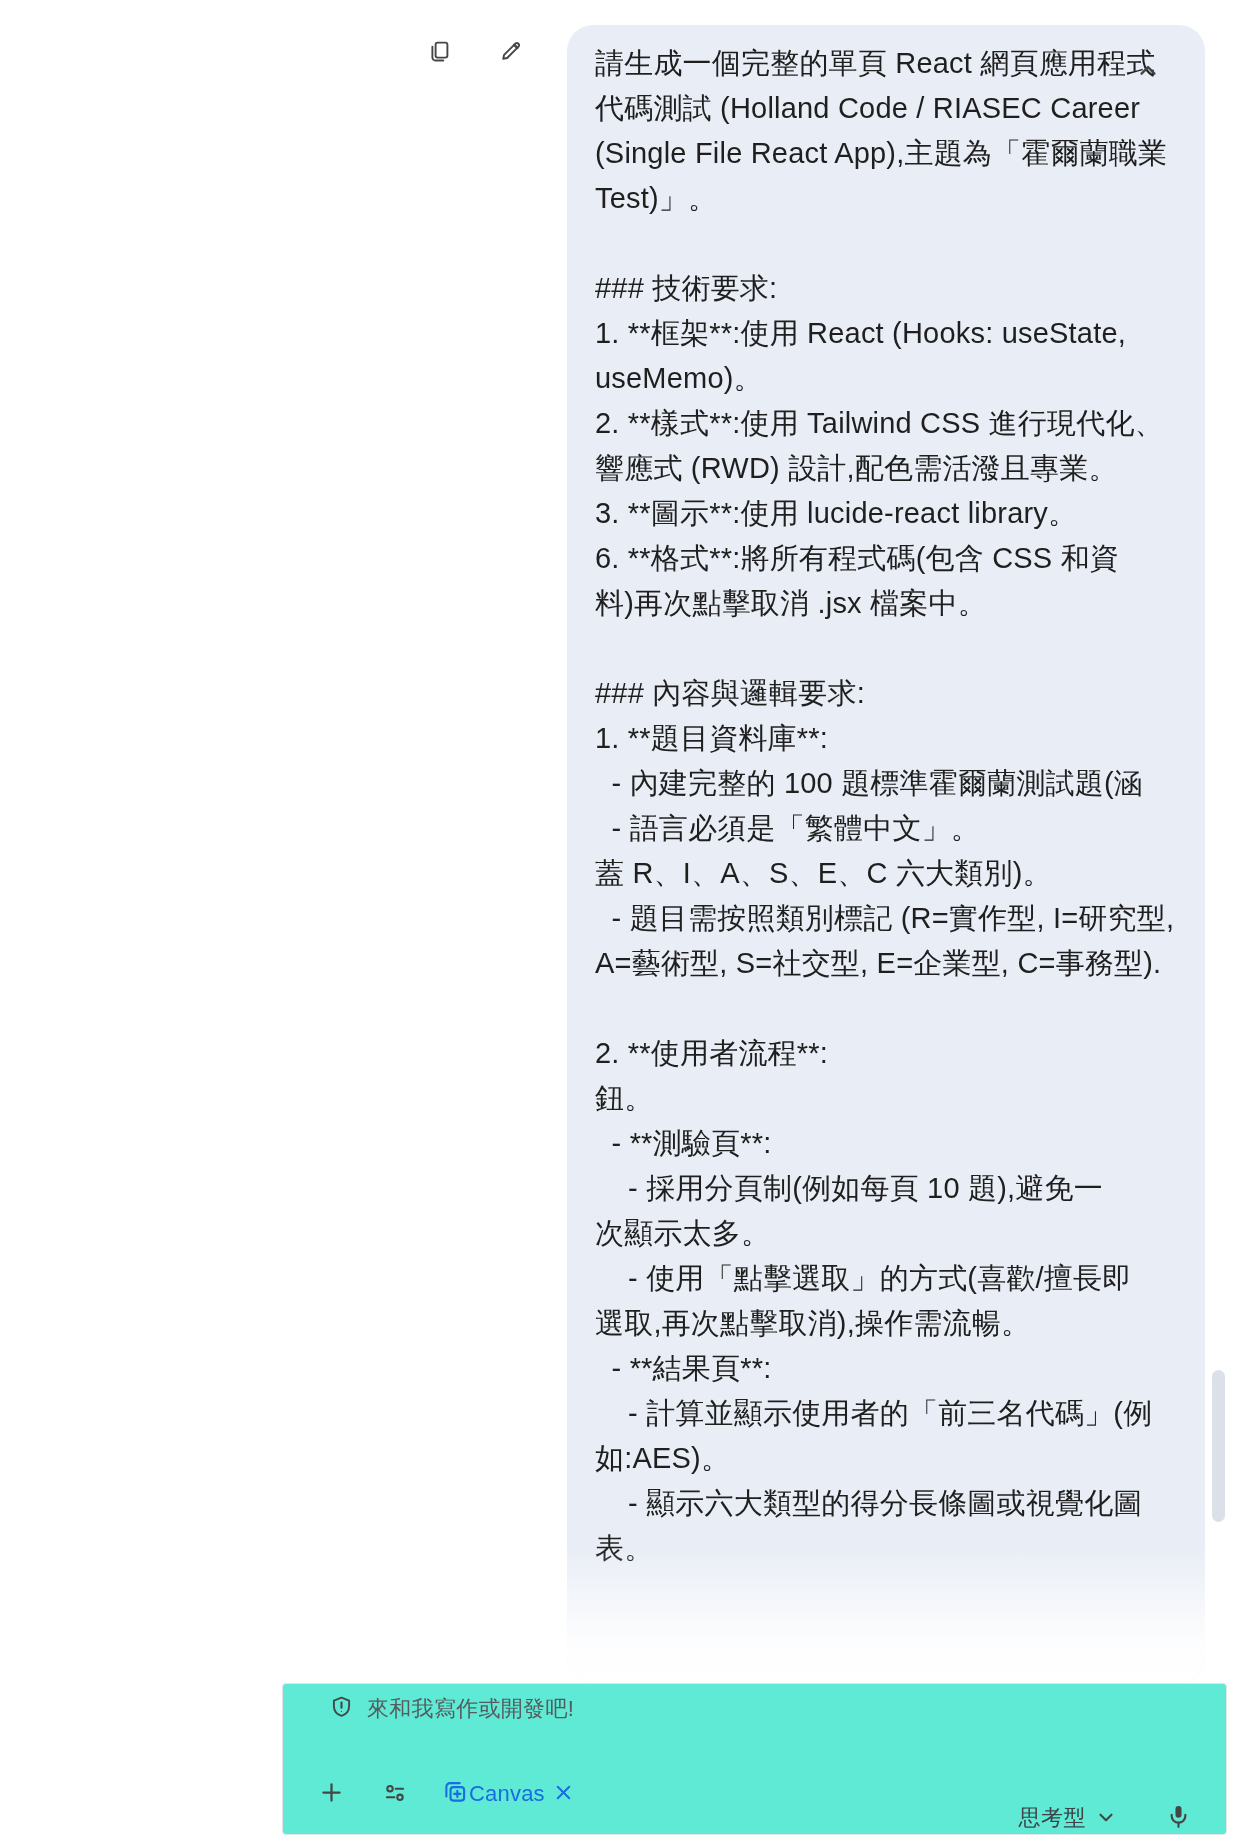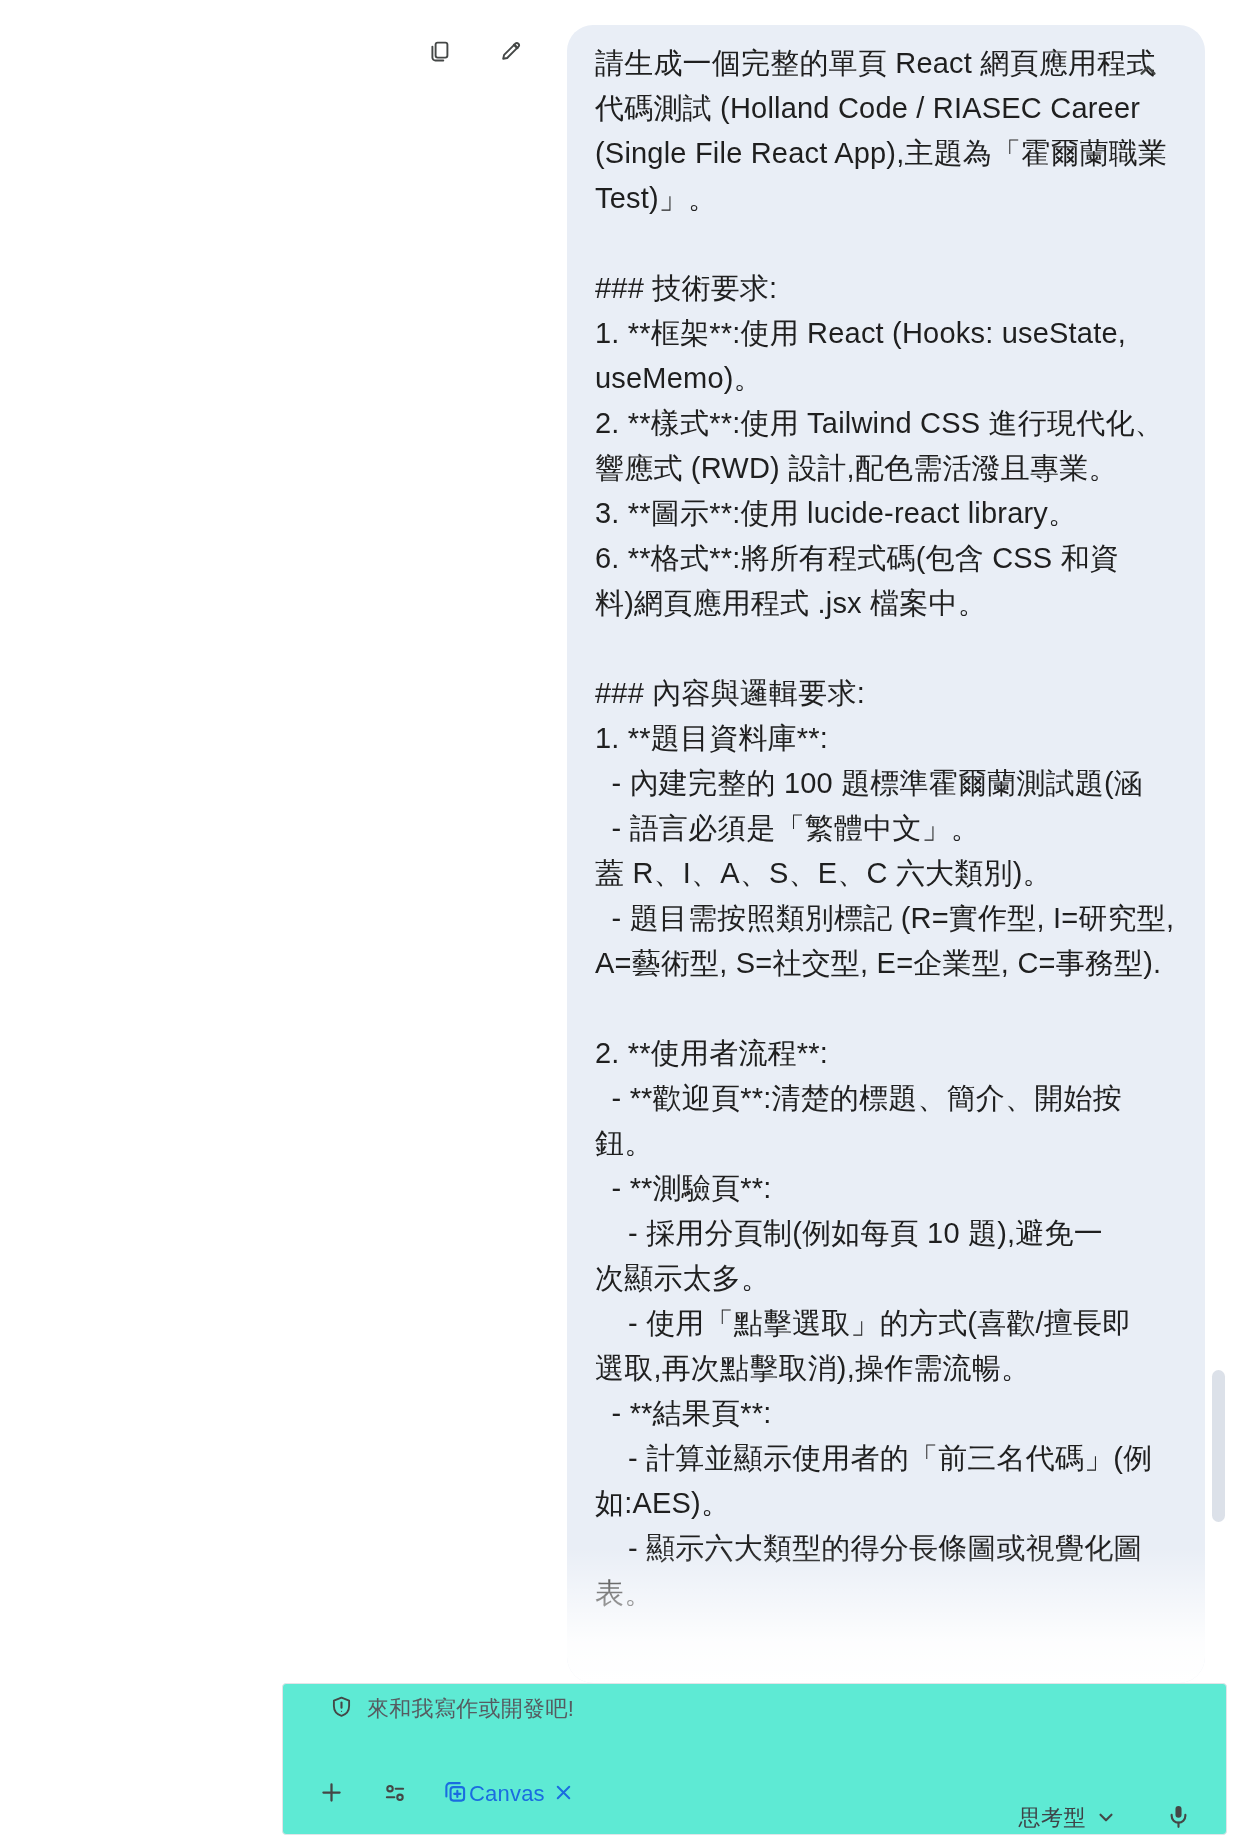--- a/index.html
+++ b/index.html
@@ -98,32 +98,31 @@
         <div class="msg-line">(Single File React App),主題為「霍爾蘭職業</div>
         <div class="msg-line">Test)」。</div>
         <div class="msg-line"></div>
         <div class="msg-line">### 技術要求:</div>
         <div class="msg-line">1. **框架**:使用 React (Hooks: useState,</div>
         <div class="msg-line">useMemo)。</div>
         <div class="msg-line">2. **樣式**:使用 Tailwind CSS 進行現代化、</div>
         <div class="msg-line">響應式 (RWD) 設計,配色需活潑且專業。</div>
         <div class="msg-line">3. **圖示**:使用 lucide-react library。</div>
         <div class="msg-line">6. **格式**:將所有程式碼(包含 CSS 和資</div>
-        <div class="msg-line">料)網頁應用程式 .jsx 檔案中。</div>
+        <div class="msg-line">料)再次點擊取消 .jsx 檔案中。</div>
         <div class="msg-line"></div>
         <div class="msg-line">### 內容與邏輯要求:</div>
         <div class="msg-line">1. **題目資料庫**:</div>
         <div class="msg-line">  - 內建完整的 100 題標準霍爾蘭測試題(涵</div>
         <div class="msg-line">  - 語言必須是「繁體中文」。</div>
         <div class="msg-line">蓋 R、I、A、S、E、C 六大類別)。</div>
         <div class="msg-line">  - 題目需按照類別標記 (R=實作型, I=研究型,</div>
         <div class="msg-line">A=藝術型, S=社交型, E=企業型, C=事務型).</div>
         <div class="msg-line"></div>
         <div class="msg-line">2. **使用者流程**:</div>
-        <div class="msg-line">  - **歡迎頁**:清楚的標題、簡介、開始按</div>
         <div class="msg-line">鈕。</div>
         <div class="msg-line">  - **測驗頁**:</div>
         <div class="msg-line">    - 採用分頁制(例如每頁 10 題),避免一</div>
         <div class="msg-line">次顯示太多。</div>
         <div class="msg-line">    - 使用「點擊選取」的方式(喜歡/擅長即</div>
         <div class="msg-line">選取,再次點擊取消),操作需流暢。</div>
         <div class="msg-line">  - **結果頁**:</div>
         <div class="msg-line">    - 計算並顯示使用者的「前三名代碼」(例</div>
         <div class="msg-line">如:AES)。</div>
         <div class="msg-line">    - 顯示六大類型的得分長條圖或視覺化圖</div>

